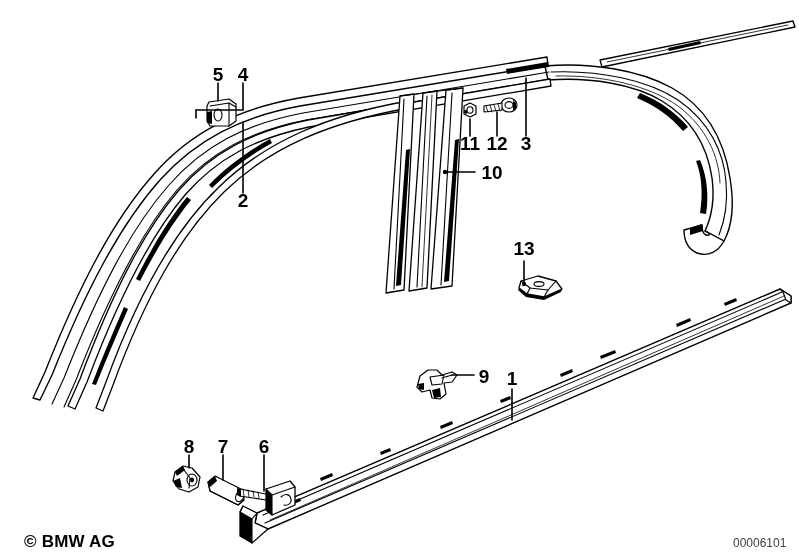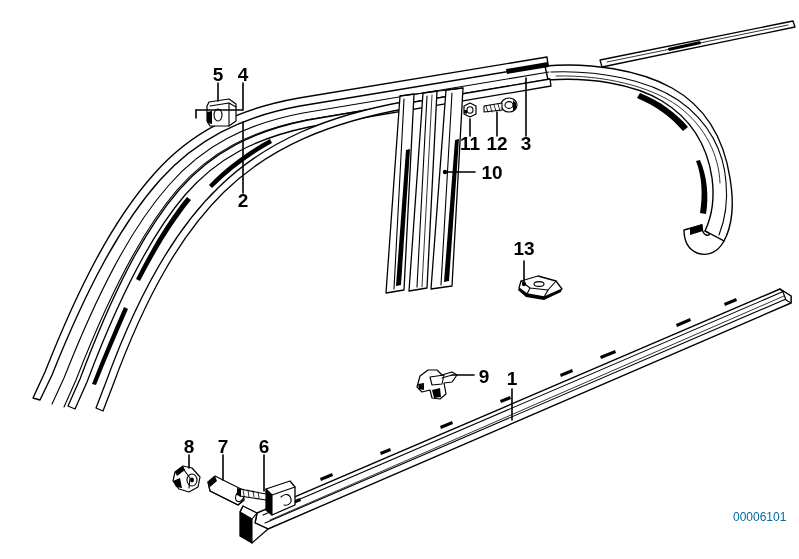--- a/index.html
+++ b/index.html
@@ -68,24 +68,24 @@
     font-family: "Liberation Sans", sans-serif;
     font-size: 17px;
     font-weight: bold;
     letter-spacing: 0.2px;
     color: #000000;
     white-space: nowrap;
   }
   #partnumber {
     position: absolute;
     left: 733px;
-    top: 510px;
+    top: 536px;
     font-family: "Liberation Sans", sans-serif;
     font-size: 12px;
-    color: #0369a1;
+    color: #404040;
     white-space: nowrap;
   }
 </style>
 </head>
 <body>
 
 <div id="page">
 
   <svg id="diagram" viewBox="0 0 799 559">
 
@@ -311,15 +311,16 @@
       <text class="callout" x="524" y="255">13</text>
       <text class="callout" x="484" y="383">9</text>
       <text class="callout" x="512" y="385">1</text>
       <text class="callout" x="189" y="453">8</text>
       <text class="callout" x="223" y="453">7</text>
       <text class="callout" x="264" y="453">6</text>
     </g>
 
   </svg>
 
+  <div id="copyright">© BMW AG</div>
   <div id="partnumber">00006101</div>
 
 </div>
 
 </body></html>

